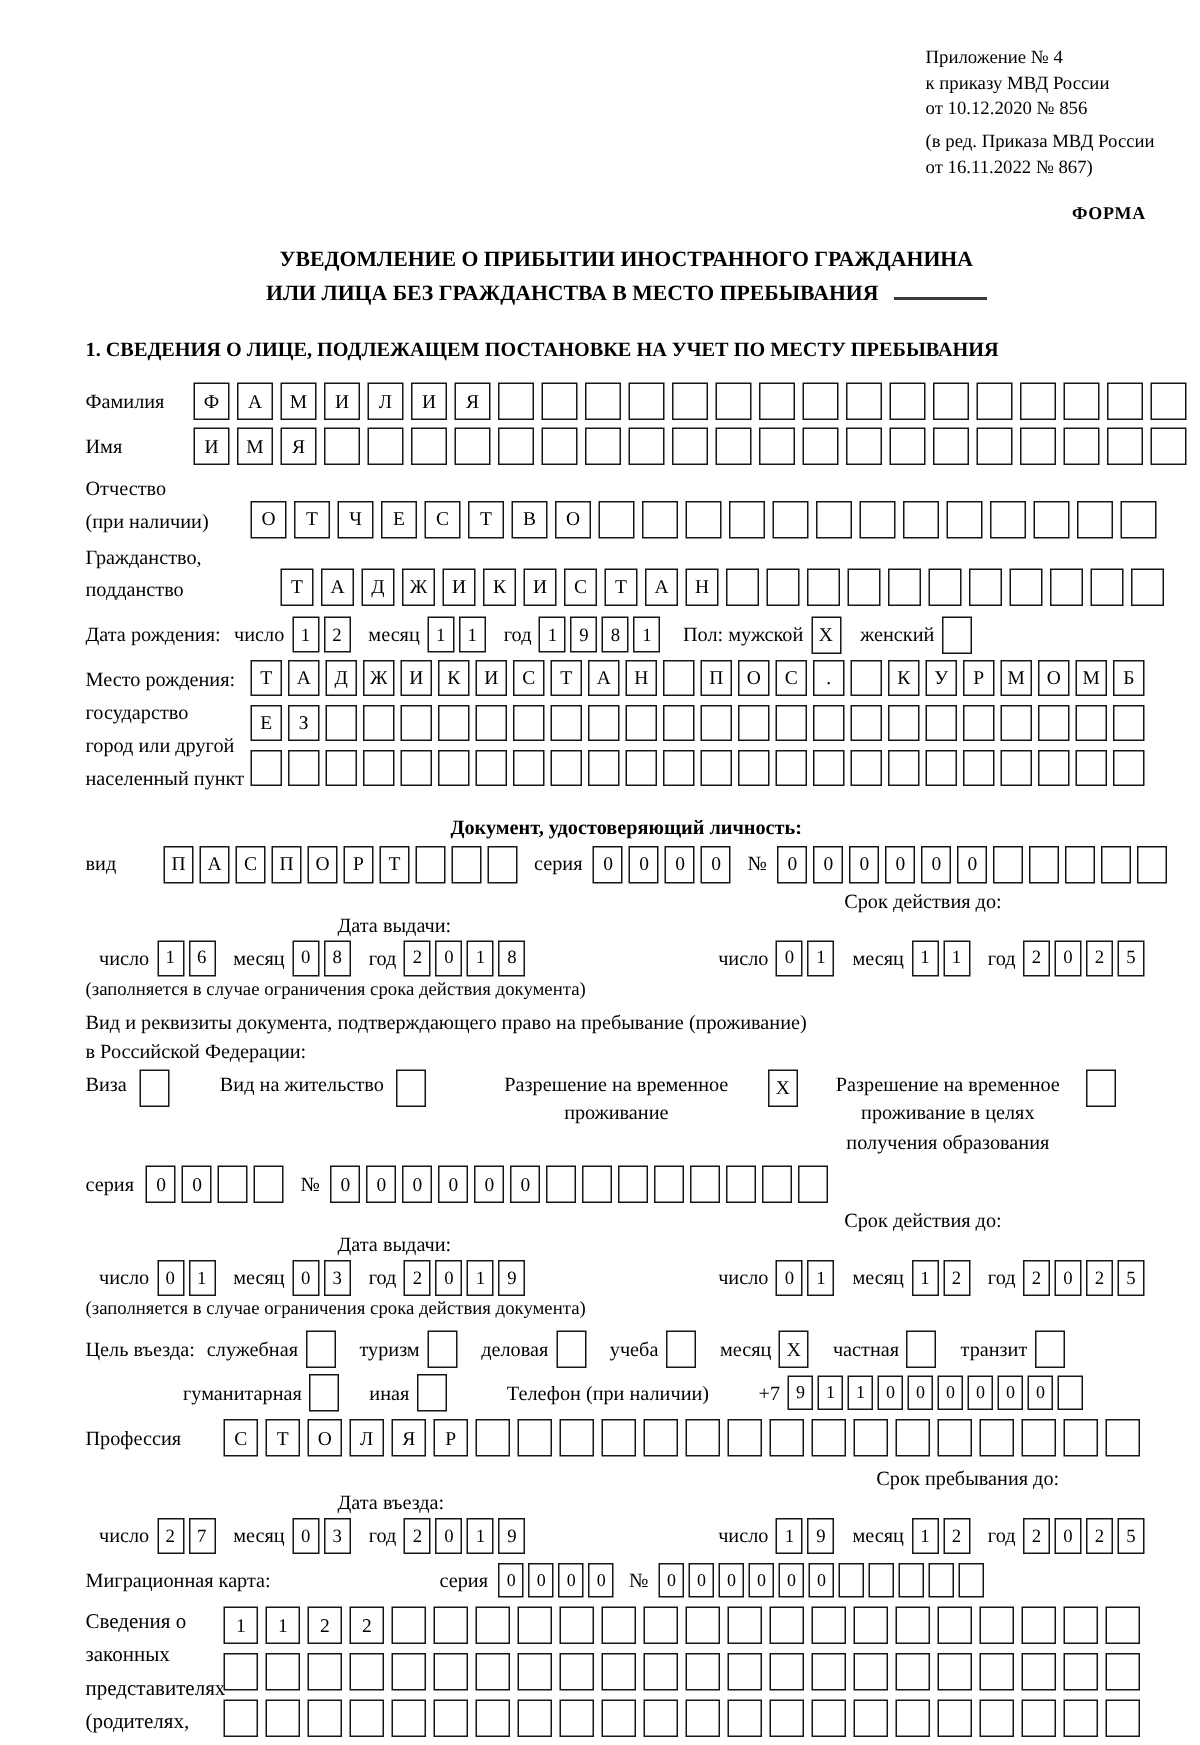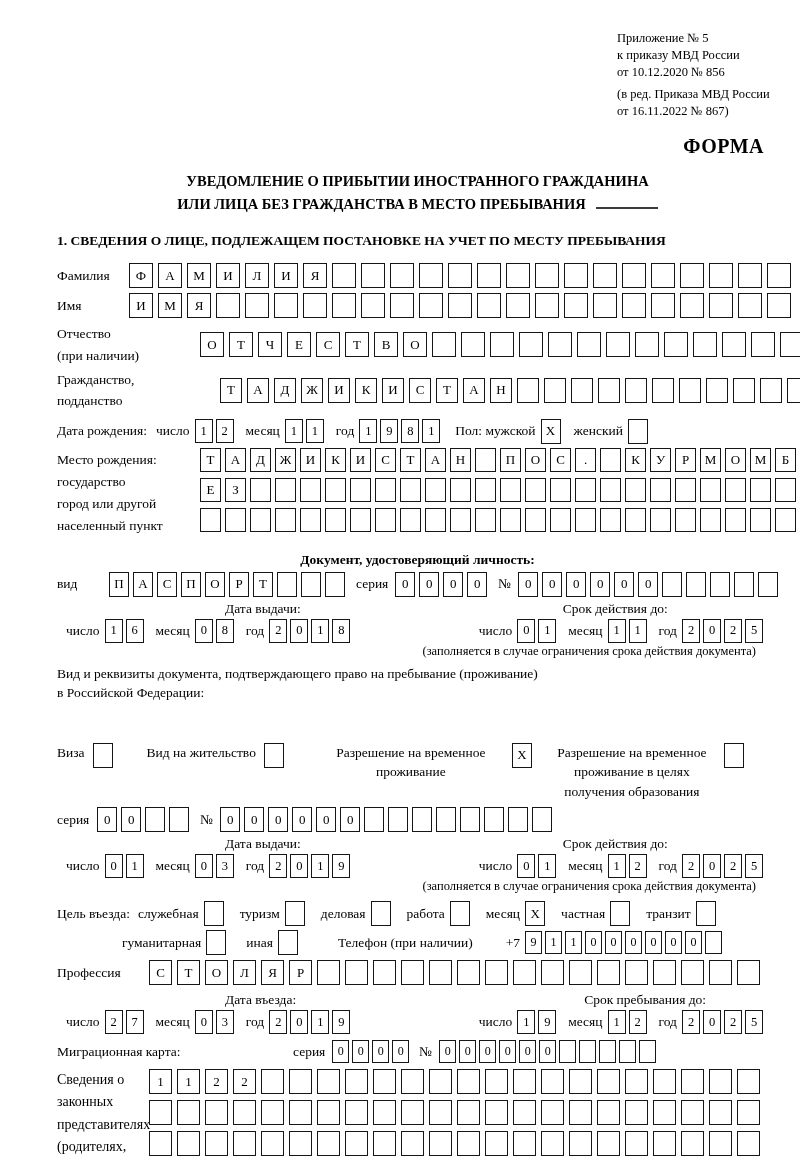--- a/index.html
+++ b/index.html
@@ -10,28 +10,28 @@
     padding:30px 22px 0 57px;
     background:#fff;
     color:#000;
     font-family:"Liberation Serif","DejaVu Serif",serif;
     font-size:13.5px;
     overflow:hidden;
   }
   
   .hdr{margin-left:560px;width:170px;font-size:12.5px;line-height:1.35;}
   .hdr .grp2{margin-top:5px;}
-  .forma{margin-top:16px;text-align:right;padding-right:14px;font-weight:bold;font-size:20px;letter-spacing:.5px;}
+  .forma{margin-top:16px;text-align:right;padding-right:14px;font-weight:bold;font-size:12px;letter-spacing:.5px;}
   .title{margin-top:12px;text-align:center;font-weight:bold;font-size:14.5px;line-height:1.55;}
   .blank-line{display:inline-block;width:62px;border-bottom:2px solid #3a3a3a;height:12px;margin-left:10px;}
   .sect{margin-top:18px;font-weight:bold;font-size:13.5px;}
 
   
   .row{display:flex;align-items:center;margin-top:5px;}
-  .row.top{align-items:center;gap:33px;}
+  .row.top{align-items:flex-end;}
   .lbl{flex:none;}
   .lblblock{flex:none;line-height:1.6;}
   
   .cells{display:inline-flex;flex:none;align-items:center;}
   .cell{
     flex:none;box-sizing:border-box;
     width:20px;height:25px;
     border:1.7px solid #161616;
     margin-right:4px;
     display:inline-flex;align-items:center;justify-content:center;
@@ -48,50 +48,50 @@
   .w110{width:110px;}
   .w130{width:130px;}
   .w52{width:52px;font-family:Liberation Serif, serif;}
   .w92{width:92px;}
   .dlbl{margin:0 5px 0 9px;flex:none;}
   .slbl{margin:0 7px;flex:none;}
 
   .stack .cells{margin-bottom:6px;}
   .doc-title{margin-top:14px;text-align:center;font-weight:bold;}
   .subheads{display:flex;margin-top:4px;}
-  .subheads .s1{margin-left:168px;}
+  .subheads .s1{margin-left:168px;margin-top:16px;}
   .subheads .s2{margin-left:262px;}
   .dates{display:flex;align-items:center;margin-top:2px;padding-right:12px;}
   .dates .dgroup{display:flex;align-items:center;}
   .dates .dgroup.right{margin-left:auto;}
-  .note{margin-top:1px;text-align:right;padding-right:22px;font-size:12.5px;}
+  .note{margin-top:1px;text-align:left;padding-right:22px;font-size:12.5px;}
 
   .opts{display:flex;align-items:flex-start;margin-top:4px;line-height:1.45;}
-  .opt{display:flex;align-items:flex-start;margin-top:38px;}
+  .opt{display:flex;align-items:flex-start;}
   .opt .olbl{margin-right:8px;}
   .opt .c190{width:186px;text-align:center;}
   .opt .c172{width:168px;text-align:center;}
 
   .purpose{display:flex;align-items:center;margin-top:7px;}
   .purpose .plbl{margin:0 5px 0 10px;flex:none;}
   .purpose .plbl.first{margin-left:8px;}
   .purpose .cells{margin-right:2px;}
 
   .reps{display:flex;align-items:flex-start;margin-top:6px;}
   .reps .lblcol{width:92px;flex:none;font-size:14px;line-height:1.58;}
   .reps .rowscol .cells{display:flex;margin-bottom:6px;}
   .rep-note{margin:2px 0 0 150px;font-size:12.5px;}
 </style>
 </head>
 <body>
 
 <div class="page">
 
   <div class="hdr">
-    <div>Приложение № 5</div>
+    <div>Приложение № 4</div>
     <div>к приказу МВД России</div>
     <div>от 10.12.2020 № 856</div>
     <div class="grp2">
       <div>(в ред. Приказа МВД России</div>
       <div>от 16.11.2022 № 867)</div>
     </div>
   </div>
   <div class="forma">ФОРМА</div>
 
   <div class="title">
@@ -531,21 +531,21 @@
         <span class="cell"></span>
       </span>
     <span class="plbl">туризм</span>
     <span class="cells">
         <span class="cell"></span>
       </span>
     <span class="plbl">деловая</span>
     <span class="cells">
         <span class="cell"></span>
       </span>
-    <span class="plbl">работа</span>
+    <span class="plbl">учеба</span>
     <span class="cells">
         <span class="cell"></span>
       </span>
     <span class="plbl">месяц</span>
     <span class="cells">
         <span class="cell">X</span>
       </span>
     <span class="plbl">частная</span>
     <span class="cells">
         <span class="cell"></span>

